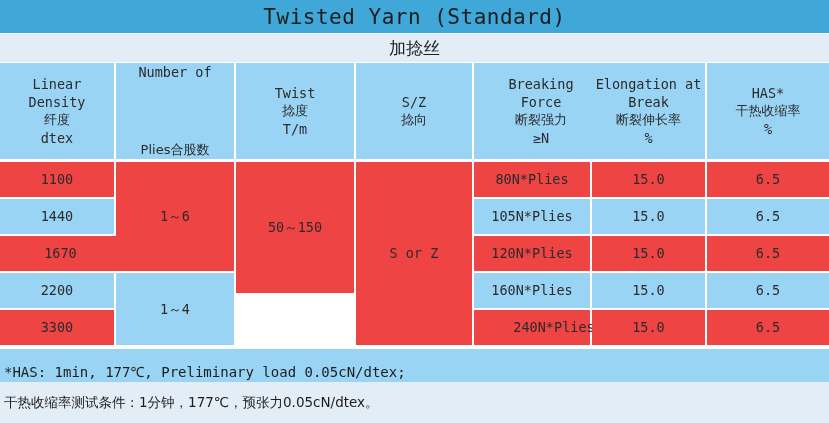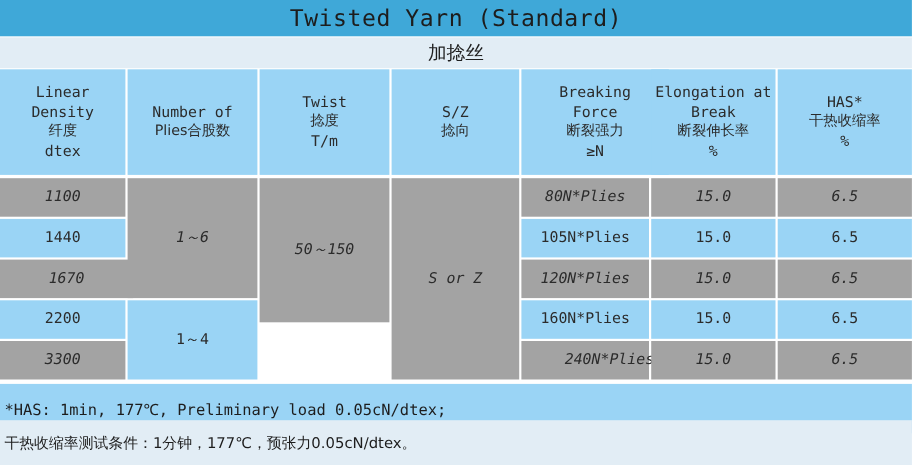--- a/index.html
+++ b/index.html
@@ -71,21 +71,21 @@
     font-size: 13.5px;
     line-height: 17px;
     color: #2b2b2b;
     white-space: pre;
   }
   .cell.head {
     background: #9ad4f5;
     font-size: 13.5px;
     line-height: 18px;
   }
-  .cell.light { background: #a3a3a3; font-style: italic; }
+  .cell.light { background: #ef4444; }
   .cell.dark  { background: #9ad4f5; }
 
   .cell .ln {
     display: block;
     white-space: pre;
   }
   .cell .cn {
     font-family: "DejaVu Sans", "Liberation Sans", sans-serif;
     font-size: 13px;
   }
@@ -125,21 +125,21 @@
 
   <div class="grid">
 
     <div class="cell head" style="left:0px; top:0px; width:114px; height:96px;">
       <span class="ln">Linear</span>
       <span class="ln">Density</span>
       <span class="ln cn">纤度</span>
       <span class="ln">dtex</span>
     </div>
 
-    <div class="cell head" style="left:116px; top:0px; width:118px; height:96px;">
+    <div class="cell head" style="left:116px; top:0px; width:118px; height:96px;justify-content:space-between;">
       <span class="ln">Number of</span>
       <span class="ln cn">Plies合股数</span>
     </div>
 
     <div class="cell head" style="left:236px; top:0px; width:118px; height:96px;">
       <span class="ln">Twist</span>
       <span class="ln cn">捻度</span>
       <span class="ln">T/m</span>
     </div>
 

